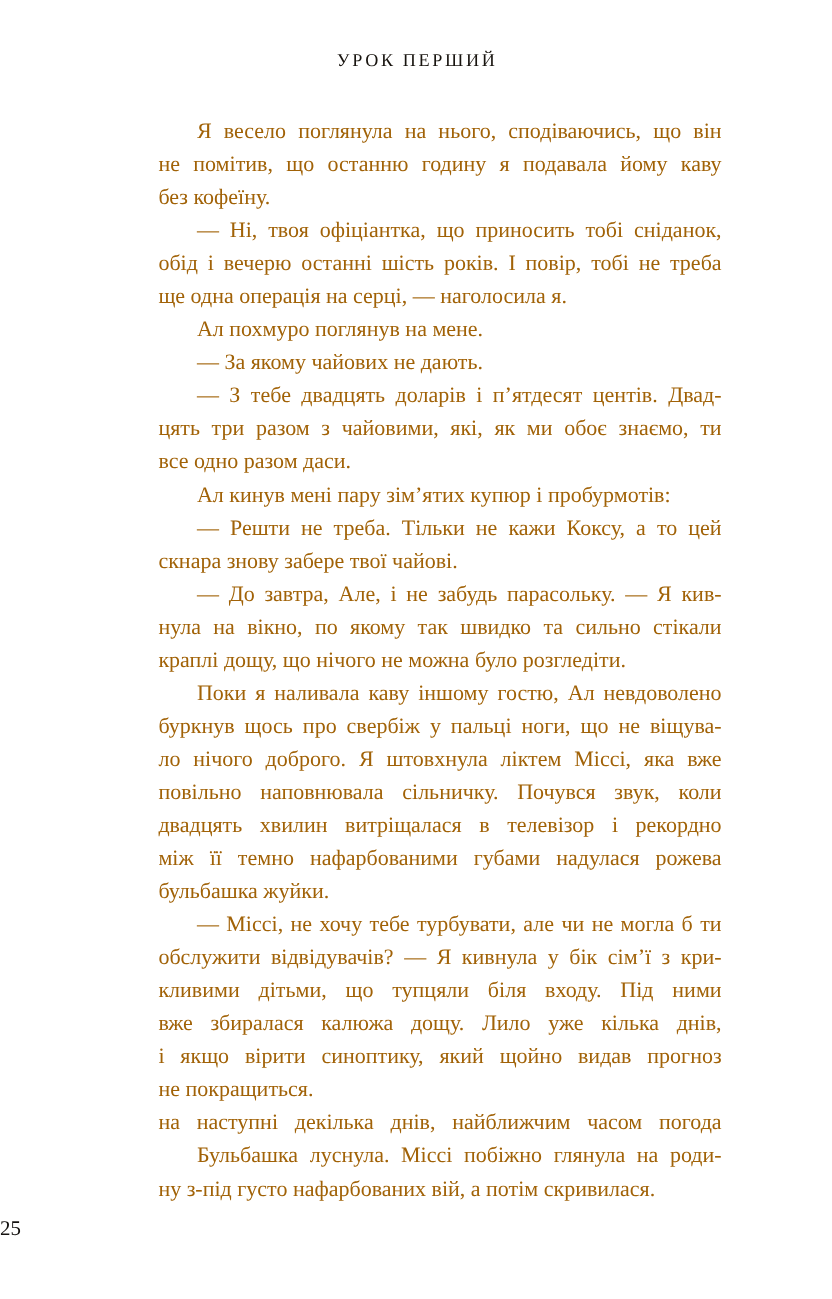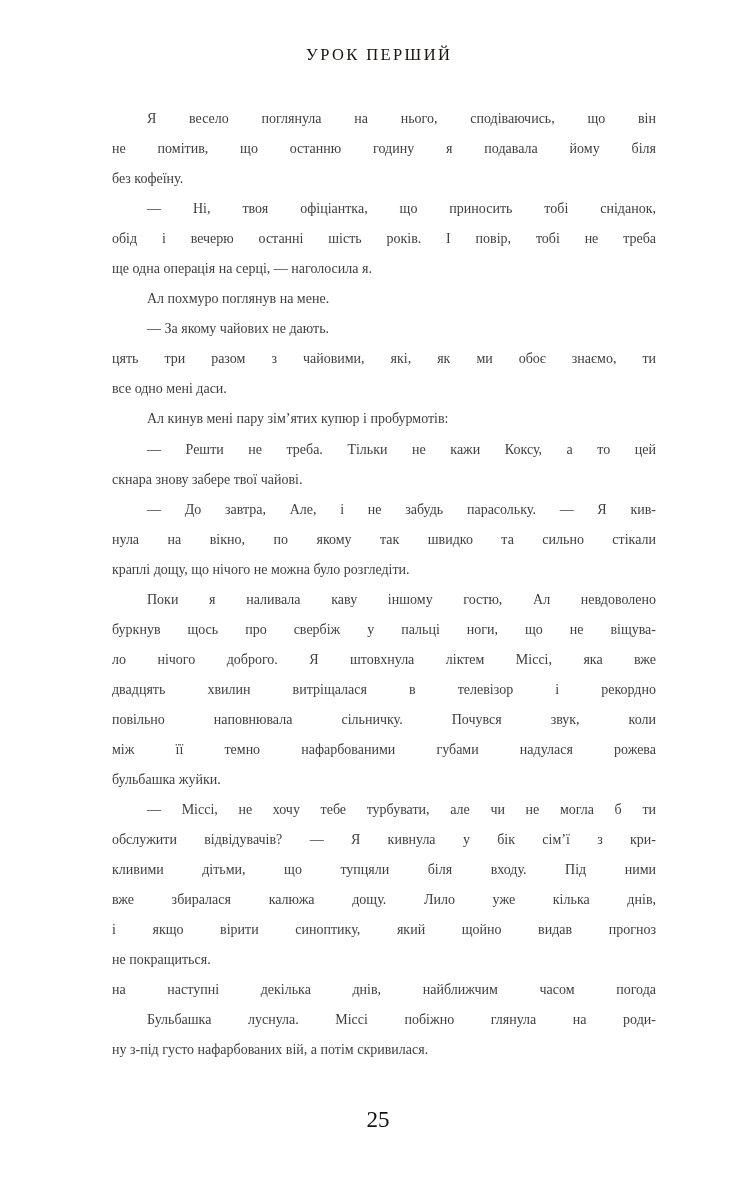--- a/index.html
+++ b/index.html
@@ -44,25 +44,26 @@
   .textblock {
     position: absolute;
     left: 112px;
     top: 104px;
     width: 544px;
   }
 
   
   .ln {
     display: block;
-    font-size: 14px;
+    font-size: 20px;
     line-height: 30.05px;
-    color: #404040;
+    color: #a16207;
     white-space: pre;
     letter-spacing: 0px;
+    margin-left: 32px;
   }
 
   
   .ln.just {
     text-align: justify;
     text-align-last: justify;
     white-space: normal;
   }
 
   
@@ -76,71 +77,71 @@
     text-align-last: left;
     white-space: pre;
   }
 
   
   .folio {
     position: absolute;
     left: 0;
     top: 1107px;
     width: 756px;
-    text-align: center;
-    font-size: 23px;
+    font-size: 19px;
     color: #14110f;
   }
 </style>
 </head>
 <body>
 
 <div class="page">
 
   <div class="running-head">УРОК ПЕРШИЙ</div>
 
   <div class="textblock" id="textblock">
       <div class="para">
         <span class="ln just indent">Я весело поглянула на нього, сподіваючись, що він</span>
-        <span class="ln just">не помітив, що останню годину я подавала йому біля</span>
+        <span class="ln just">не помітив, що останню годину я подавала йому каву</span>
         <span class="ln last">без кофеїну.</span>
       </div>
       <div class="para">
         <span class="ln just indent">— Ні, твоя офіціантка, що приносить тобі сніданок,</span>
         <span class="ln just">обід і вечерю останні шість років. І повір, тобі не треба</span>
         <span class="ln last">ще одна операція на серці, — наголосила я.</span>
       </div>
       <div class="para">
         <span class="ln last indent">Ал похмуро поглянув на мене.</span>
       </div>
       <div class="para">
         <span class="ln last indent">— За якому чайових не дають.</span>
       </div>
       <div class="para">
+        <span class="ln just indent">— З тебе двадцять доларів і п’ятдесят центів. Двад-</span>
         <span class="ln just">цять три разом з чайовими, які, як ми обоє знаємо, ти</span>
-        <span class="ln last">все одно мені даси.</span>
+        <span class="ln last">все одно разом даси.</span>
       </div>
       <div class="para">
         <span class="ln last indent">Ал кинув мені пару зім’ятих купюр і пробурмотів:</span>
       </div>
       <div class="para">
         <span class="ln just indent">— Решти не треба. Тільки не кажи Коксу, а то цей</span>
         <span class="ln last">скнара знову забере твої чайові.</span>
       </div>
       <div class="para">
         <span class="ln just indent">— До завтра, Але, і не забудь парасольку. — Я кив-</span>
         <span class="ln just">нула на вікно, по якому так швидко та сильно стікали</span>
         <span class="ln last">краплі дощу, що нічого не можна було розгледіти.</span>
       </div>
       <div class="para">
         <span class="ln just indent">Поки я наливала каву іншому гостю, Ал невдоволено</span>
         <span class="ln just">буркнув щось про свербіж у пальці ноги, що не віщува-</span>
         <span class="ln just">ло нічого доброго. Я штовхнула ліктем Міссі, яка вже</span>
+        <span class="ln just">повільно наповнювала сільничку. Почувся звук, коли</span>
         <span class="ln just">двадцять хвилин витріщалася в телевізор і рекордно</span>
-        <span class="ln just">повільно наповнювала сільничку. Почувся звук, коли</span>
         <span class="ln just">між її темно нафарбованими губами надулася рожева</span>
         <span class="ln last">бульбашка жуйки.</span>
       </div>
       <div class="para">
         <span class="ln just indent">— Міссі, не хочу тебе турбувати, але чи не могла б ти</span>
         <span class="ln just">обслужити відвідувачів? — Я кивнула у бік сім’ї з кри-</span>
         <span class="ln just">кливими дітьми, що тупцяли біля входу. Під ними</span>
         <span class="ln just">вже збиралася калюжа дощу. Лило уже кілька днів,</span>
         <span class="ln just">і якщо вірити синоптику, який щойно видав прогноз</span>
         <span class="ln last">не покращиться.</span>

